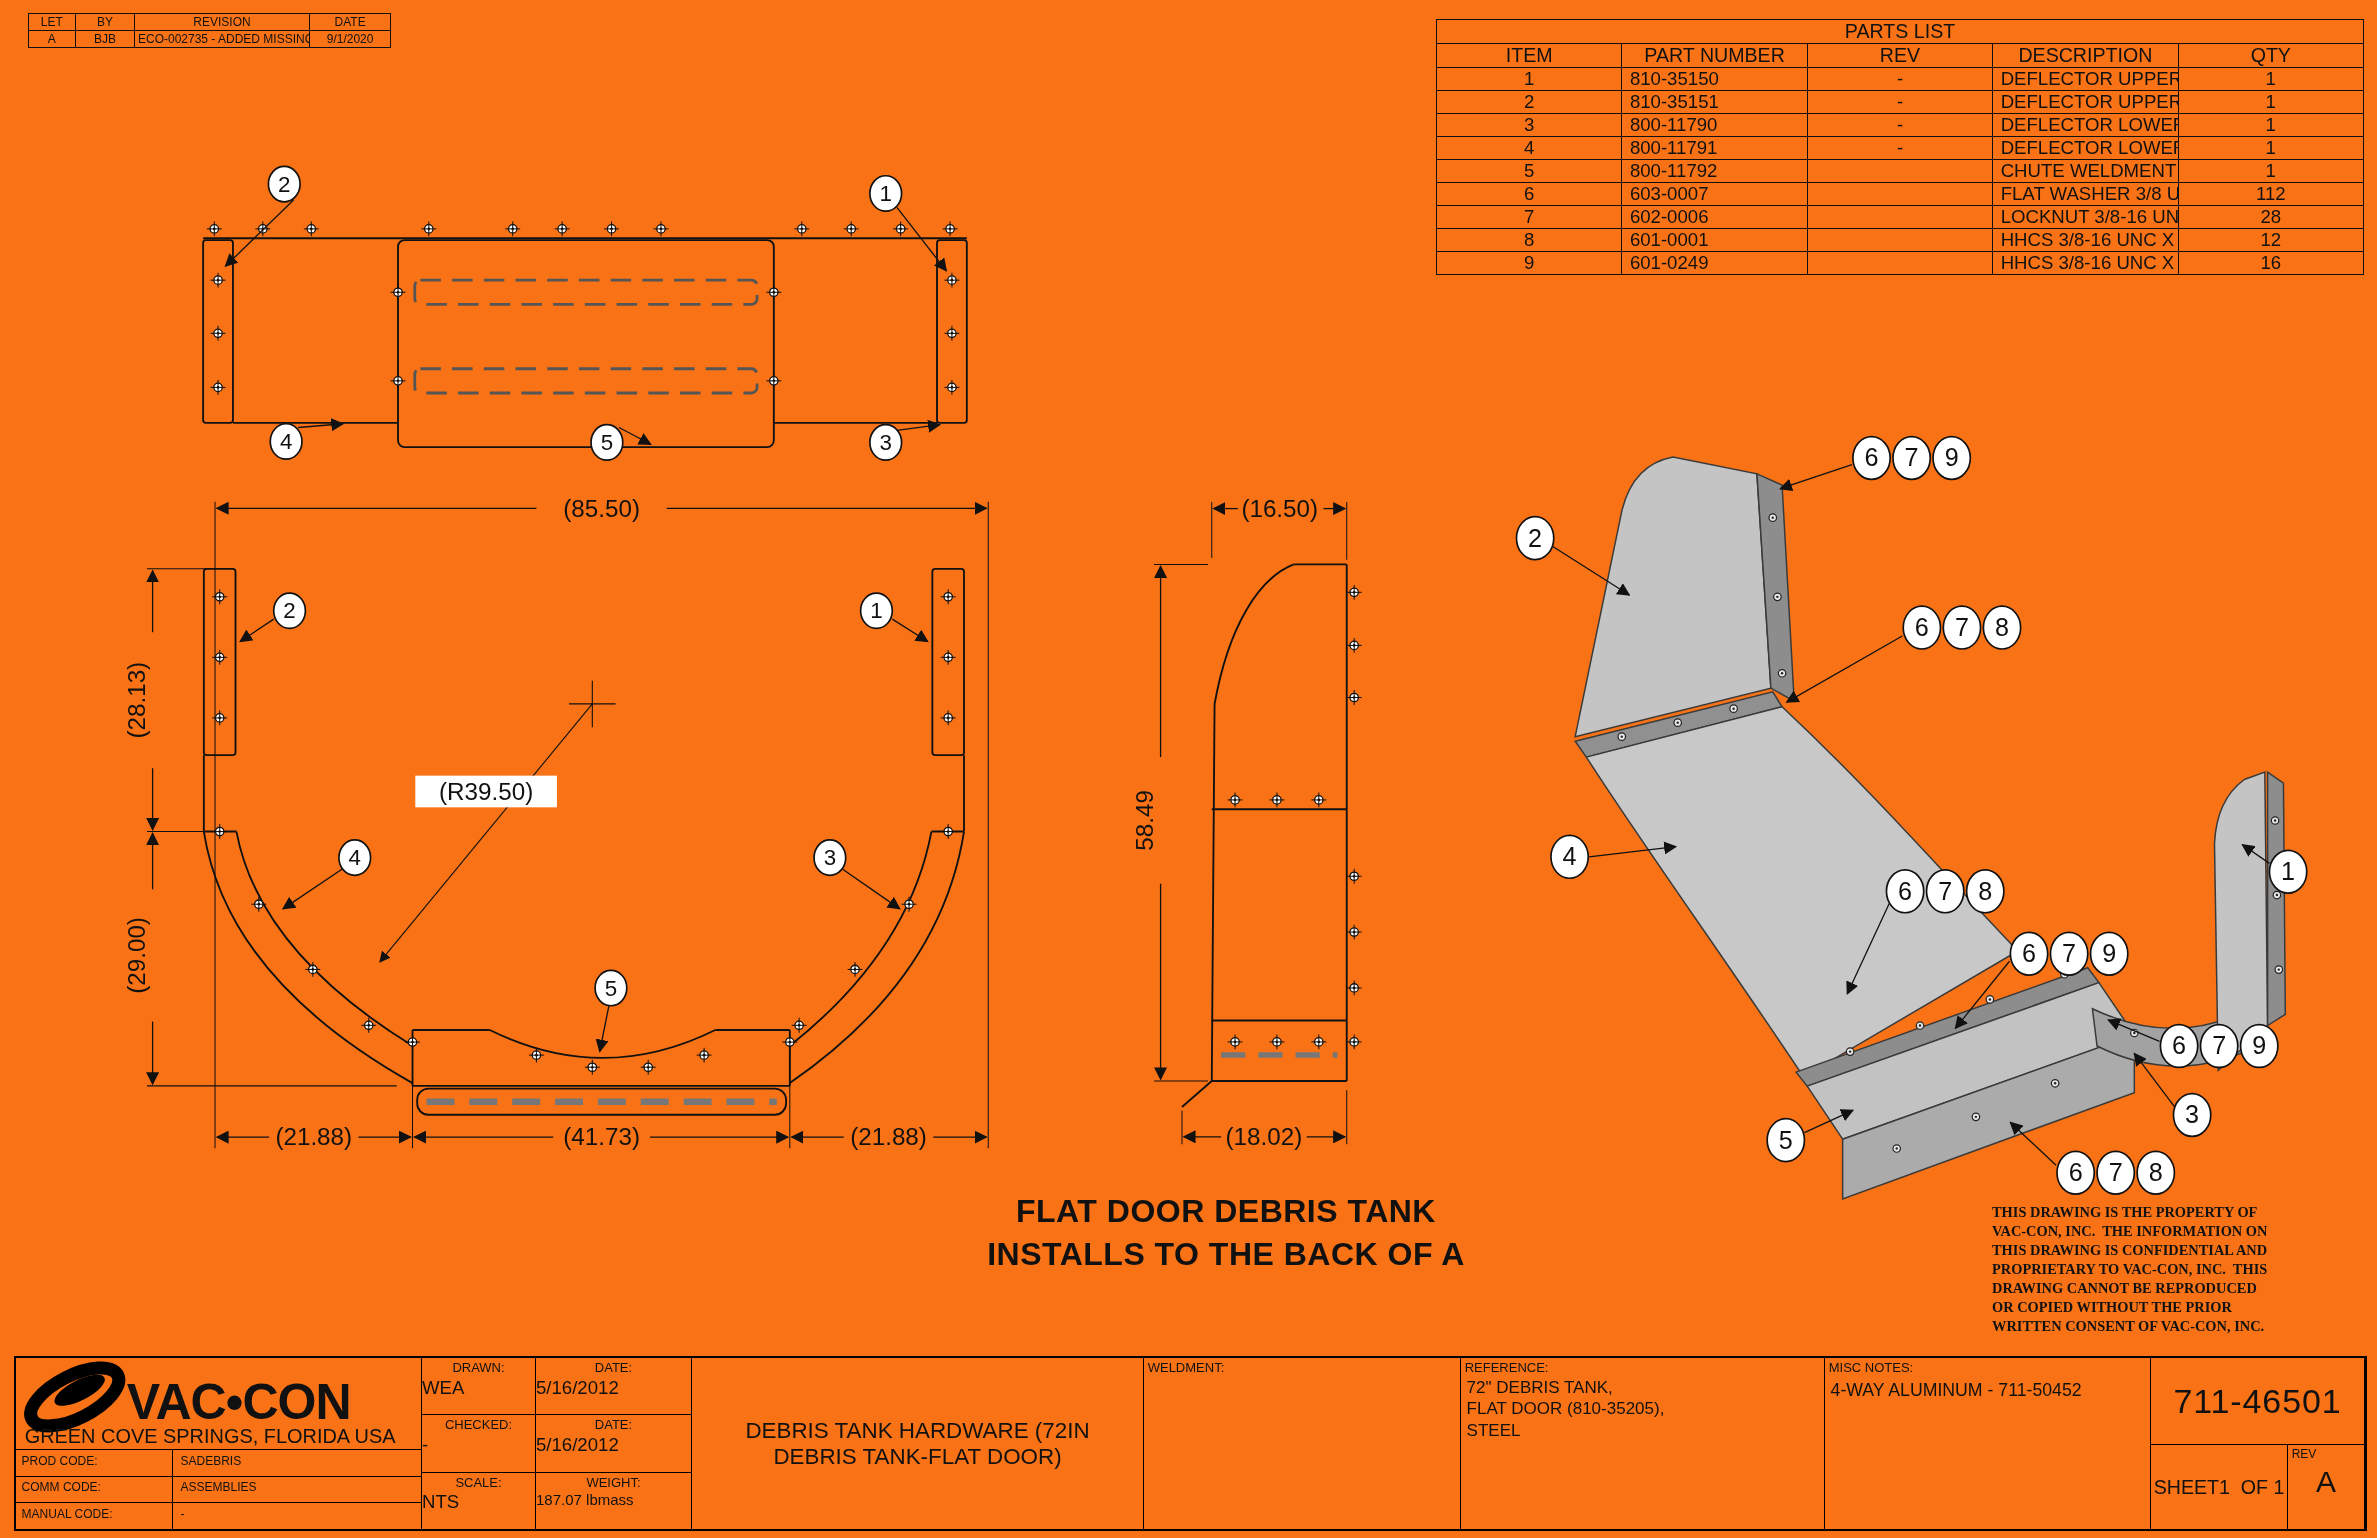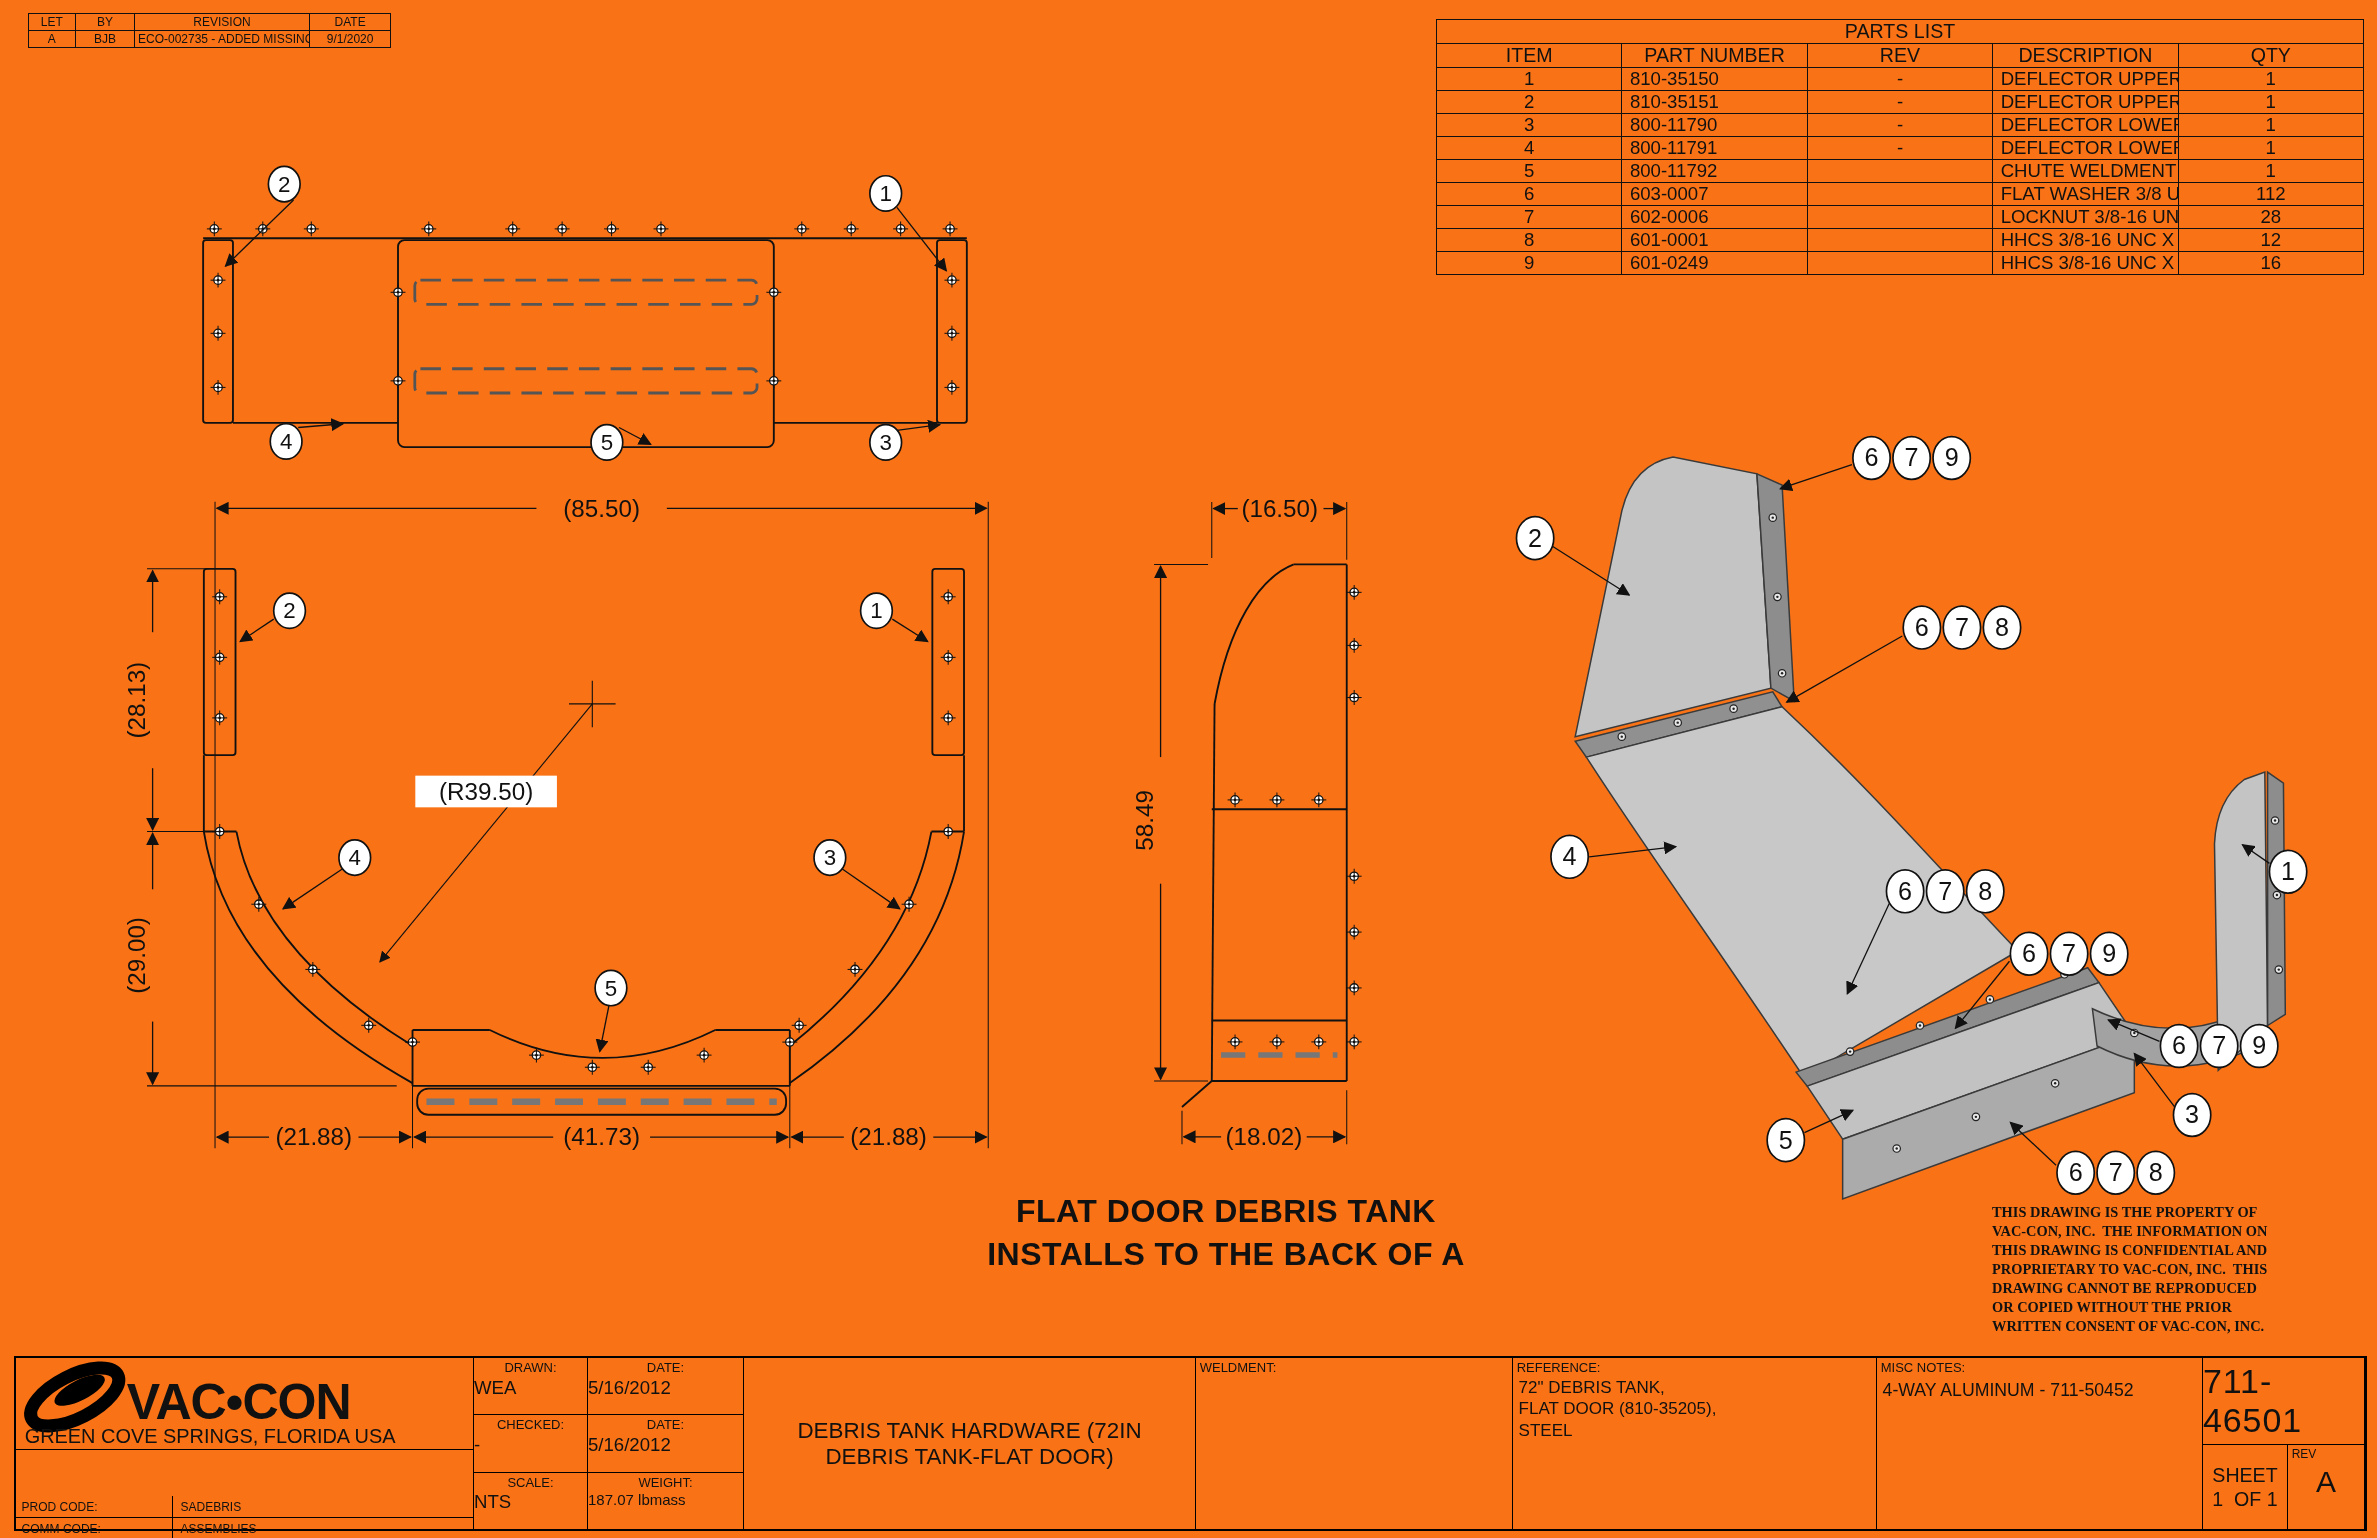--- a/index.html
+++ b/index.html
@@ -20,21 +20,21 @@
   .note-center{position:absolute;left:951px;top:1190px;width:550px;text-align:center;
                font-size:32px;font-weight:bold;line-height:43px;letter-spacing:0.5px;}
   .prop{position:absolute;left:1992px;top:1203px;width:373px;font-family:"Liberation Serif",serif;
         font-weight:bold;font-size:14.4px;line-height:19px;}
   .prop div{white-space:pre;}
   
   .tb{position:absolute;left:14px;top:1356px;width:2349px;height:171px;border:2.8px solid #000;display:flex;}
   .tb .cell{border-right:1.9px solid #000;box-sizing:border-box;}
   .lbl{font-size:13px;padding:1.9px 3.7px;}
   .val{font-size:18.6px;text-align:left;}
-  .col-logo{width:458px;display:flex;flex-direction:column;gap:46px;}
+  .col-logo{width:406px;display:flex;flex-direction:column;}
   .logo-area{height:91px;border-bottom:1.9px solid #000;position:relative;}
   .codes{flex:1;display:flex;flex-direction:column;}
   .codes .crow{flex:1;display:flex;border-bottom:1.5px solid #000;font-size:12px;}
   .codes .crow:last-child{border-bottom:none;}
   .codes .clab{width:157px;border-right:1.5px solid #000;padding:3.7px 5.6px;box-sizing:border-box;}
   .codes .cval{flex:1;padding:3.7px 7.5px;}
   .col-dc{width:270px;display:flex;flex-direction:column;}
   .dcrow{flex:1;display:flex;border-bottom:1.9px solid #000;}
   .dcrow:last-child{border-bottom:none;}
   .dc1{width:114px;border-right:1.9px solid #000;box-sizing:border-box;text-align:center;}
@@ -43,21 +43,21 @@
              font-size:22.4px;text-align:center;padding:0 17px;box-sizing:border-box;}
   .col-mat{width:317px;}
   .col-ref{width:364px;}
   .col-ref .rline{font-size:17px;padding:0.9px 5.6px;}
   .col-misc{width:326px;}
   .col-misc .mval{font-size:17.7px;padding:3.7px 5.6px;}
   .col-num{flex:1;display:flex;flex-direction:column;border-right:none;}
   .numcell{height:86px;border-bottom:1.9px solid #000;display:flex;align-items:center;justify-content:center;
            font-size:34px;letter-spacing:0.9px;}
   .sheetrow{flex:1;display:flex;}
-  .sheetcell{flex:1;border-right:1.9px solid #000;display:flex;flex-direction:column;align-items:center;justify-content:center;font-size:19.6px;line-height:24px;}
+  .sheetcell{flex:1;border-right:1.9px solid #000;display:flex;align-items:center;justify-content:center;font-size:19.6px;line-height:24px;}
   .revcell{width:76px;display:flex;flex-direction:column;align-items:center;}
   .revcell .rl{font-size:12px;align-self:flex-start;padding:1.9px 3.7px;}
   .revcell .rv{font-size:30px;margin-top:1.9px;}
   .sheetcell div{white-space:pre;}
 </style>
 </head>
 <body>
 
 <div class="sheet">
 

